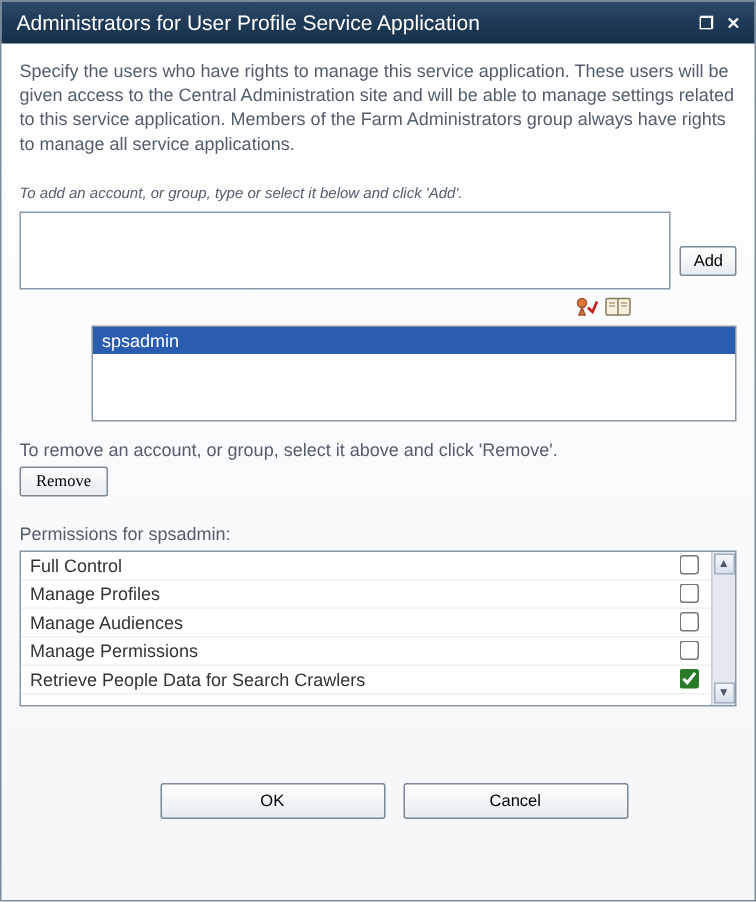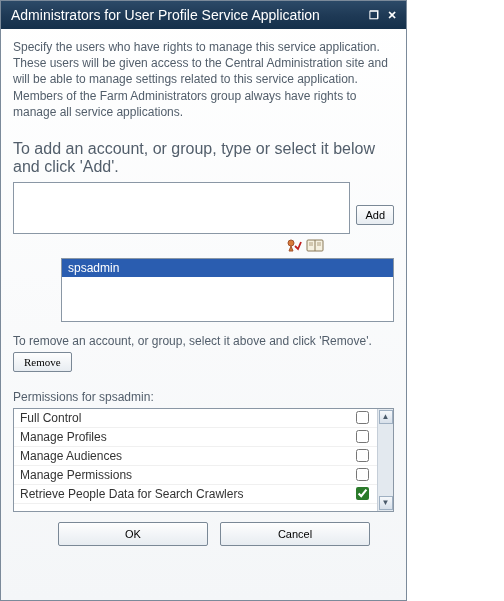--- a/index.html
+++ b/index.html
@@ -1,39 +1,39 @@
 <!DOCTYPE html>
 <html><head>
 <meta charset="utf-8">
 <style>
   * { box-sizing: border-box; margin: 0; padding: 0; }
   body { font-family: Tahoma, Verdana, sans-serif; font-size: 11px; background: #fff; }
   .dialog {
-    width: 407px; height: 601px;
+    width: 504px; height: 601px;
     background: linear-gradient(to bottom, #fff, #f4f6f8);
     border: 1px solid #7b8a9a;
     position: relative;
   }
   .titlebar {
     height: 28px;
     background: linear-gradient(to bottom, #2c4a68 0%, #1f3a56 50%, #15304b 100%);
     color: #fff;
     display: flex; align-items: center;
     padding: 0 6px 0 10px;
     font-size: 14px;
   }
   .titlebar .title { flex: 1; }
   .titlebar .win-btn {
     width: 16px; height: 14px; margin-left: 2px;
     display: flex; align-items: center; justify-content: center;
     cursor: pointer; color: #fff; font-size: 11px; font-weight: bold;
   }
   .content { padding: 10px 12px; color: #4a5a6a; }
   .desc { line-height: 1.35; font-size: 12px; color: #525e6b;}
-  .instr { margin-top: 20px; font-size: 16px; color: #525e6b;}
+  .instr { margin-top: 20px; font-size: 10px; color: #525e6b; font-style: italic;}
   .add-row { display: flex; align-items: center; margin-top: 6px; gap: 6px;}
   .people-input {
     flex: 1; height: 52px; border: 1px solid #8a97a5; background: #fff;
   }
   .add-btn, .remove-btn, .ok-btn, .cancel-btn {
     border: 1px solid #7a8896; background: linear-gradient(#fefefe,#e7ecf1);
     font-size: 11px; font-family: inherit; cursor: pointer;
     border-radius: 2px;
   }
   .add-btn { padding: 3px 8px; margin-top: 14px;}

